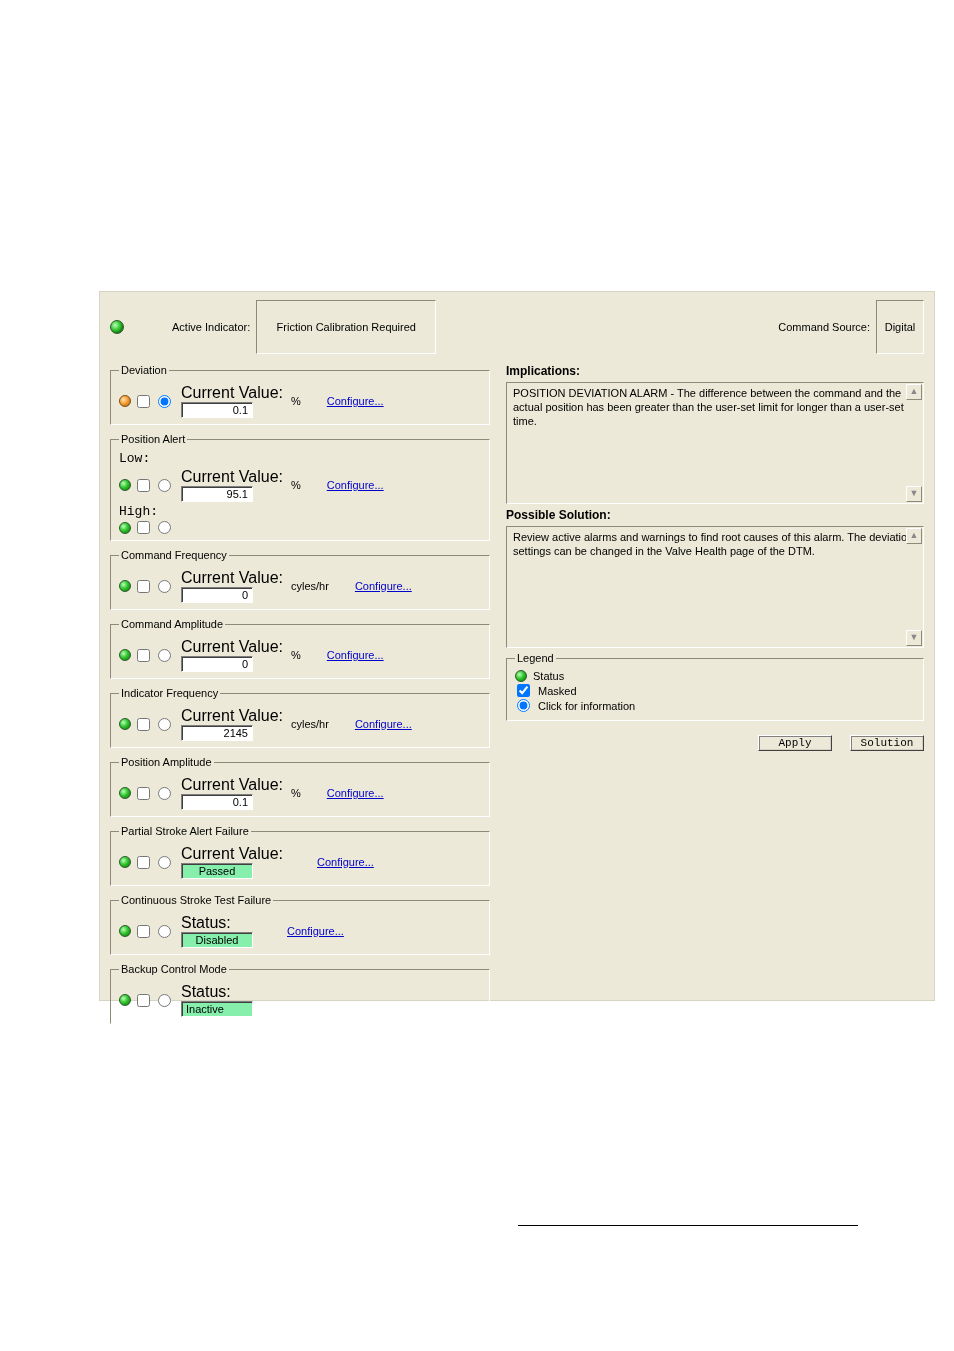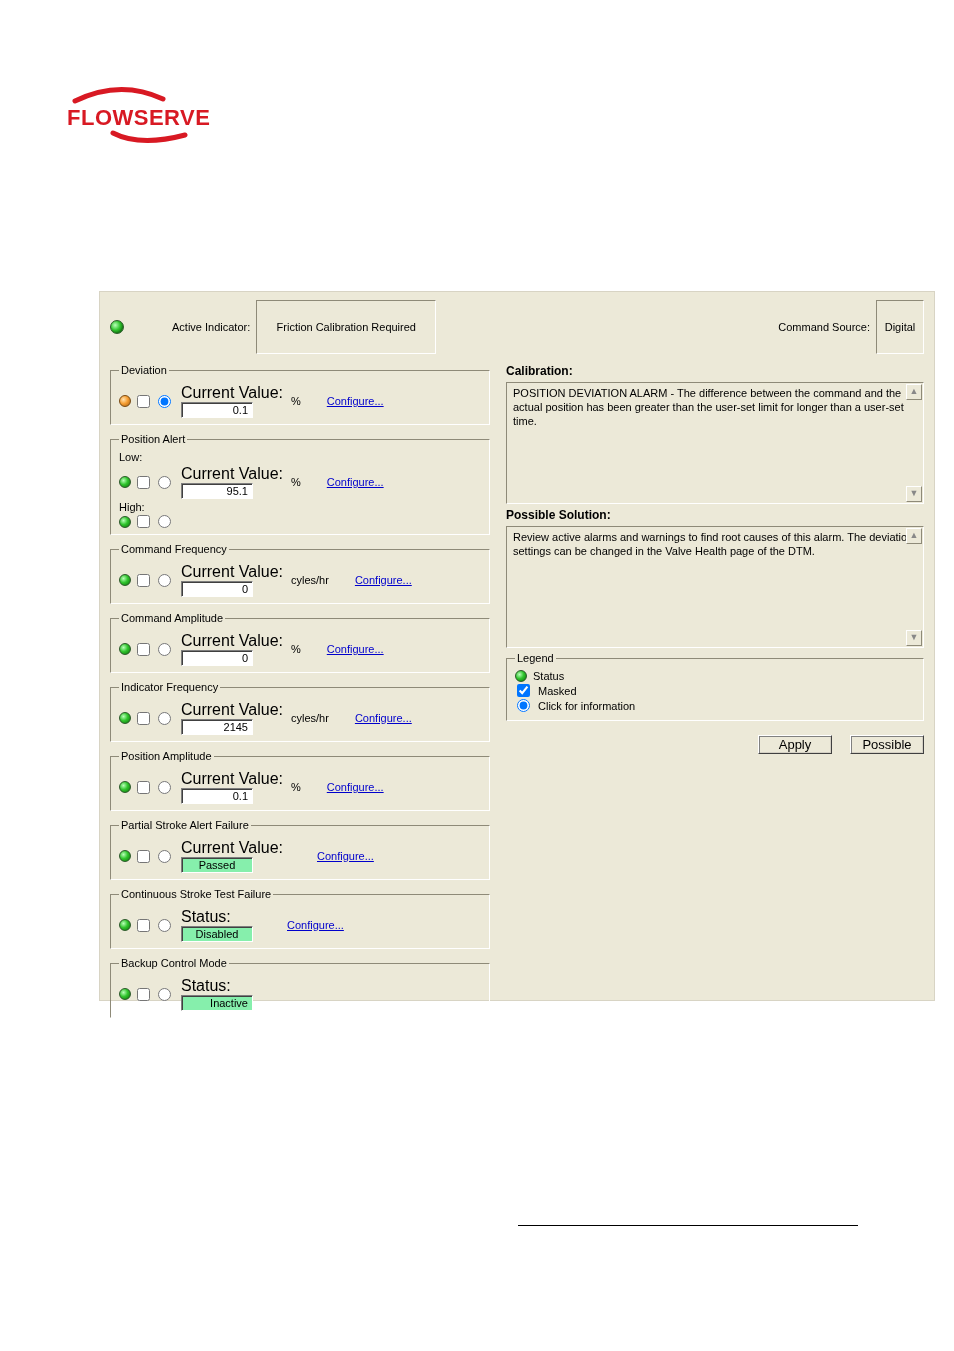--- a/index.html
+++ b/index.html
@@ -99,21 +99,21 @@
     font-family: inherit;
     font-size: 11px;
     background:#fff;
     border:1px solid #7e7e7e;
     border-bottom-color:#fff; border-right-color:#fff;
     box-shadow: inset 1px 1px 0 #404040;
   }
   .val-input.ro { background:#86efac; }
   .unit { margin-left:4px; }
   a.cfg { color:#0000cc; text-decoration:underline; margin-left:22px; cursor:pointer;}
-  .sublabel{ font-size:11px; margin-bottom:-2px; margin-top:2px;}
+  .sublabel{ font-size:13px; margin-bottom:-2px; margin-top:2px;font-family:Liberation Mono, monospace;}
   .right h3 { font-size:12px; font-weight:bold; margin:4px 0 4px 0;}
   .textpane {
     width: 100%;
     height: 122px;
     background:#ece9d8;
     border:1px solid #fff;
     border-top-color:#8e8a78; border-left-color:#8e8a78;
     padding:4px 6px;
     font-size:11px;
     line-height:1.25;
@@ -130,47 +130,40 @@
     background:#ece9d8;
     border:1px solid #fff;
     border-right-color:#8e8a78; border-bottom-color:#8e8a78;
     display:flex;align-items:center;justify-content:center;
     color:#888;font-size:9px;
   }
   .scroll-btn:last-child{ border-top-color:#fff; }
   .legend-grp .lg-row{ display:flex;align-items:center;gap:6px;margin:2px 0;}
   .btnbar{ display:flex; gap:18px; justify-content:flex-end; margin-top:14px;}
   button.winbtn{
-    font-family:Liberation Sans, sans-serif; font-size:13px;
+    font-family:Liberation Mono, monospace; font-size:11px;
     min-width:74px; padding:1px 8px;
     background:#ece9d8;
     border:1px solid #404040;
     border-top-color:#fff; border-left-color:#fff;
     box-shadow: 1px 1px 0 #808080 inset, -1px -1px 0 #d4d0c4 inset;
     cursor:pointer;
   }
   .footer-line{
     position:absolute;
     left:518px; top:1225px;
     width:340px;
     border-top:1px solid #000;
   }
 </style>
 </head>
 <body>
 
 <div class="page">
 
-  <div class="logo">
-    <svg width="150" height="62" viewBox="0 0 150 62">
-      <path d="M10 16 Q55 -6 98 14" fill="none" stroke="#d81923" stroke-width="5" stroke-linecap="round"></path>
-      <text x="2" y="40" font-family="Arial Black, Arial, sans-serif" font-weight="900" font-size="22" fill="#d81923" letter-spacing="0.5">FLOWSERVE</text>
-      <path d="M48 48 Q75 62 120 50" fill="none" stroke="#d81923" stroke-width="5" stroke-linecap="round"></path>
-    </svg>
-  </div>
 
   <div class="panel">
 
     <div class="top-row">
       <span class="led"></span>
       <span class="top-lbl">Active Indicator:</span>
       <span class="inset-field ai-val">Friction Calibration Required</span>
       <span class="cs-lbl">Command Source:</span>
       <span class="inset-field cs-val">Digital</span>
     </div>
@@ -309,29 +302,29 @@
         </fieldset>
 
         <fieldset class="grp">
           <legend>Backup Control Mode</legend>
           <div class="row">
             <span class="sm-led"></span>
             <input type="checkbox" style="">
             <input type="radio" name="info" style="">
             <div class="val-col">
               <span class="cv-lbl">Status:</span>
-              <input class="val-input ro" style="text-align: right;" readonly="" value="Inactive">
+              <input class="val-input ro" style="text-align: left;" readonly="" value="Inactive">
             </div>
           </div>
         </fieldset>
 
       </div>
 
       <div class="right">
-        <h3>Calibration:</h3>
+        <h3>Implications:</h3>
         <div class="textpane">
           <span>POSITION DEVIATION ALARM - The difference between the command and the actual position has been greater than the user-set limit for longer than a user-set time.</span>
           <div class="scroll-stub">
             <div class="scroll-btn">▲</div>
             <div class="scroll-btn">▼</div>
           </div>
         </div>
 
         <h3>Possible Solution:</h3>
         <div class="textpane">
@@ -353,21 +346,21 @@
             <span>Masked</span>
           </div>
           <div class="lg-row">
             <input type="radio" checked="" style="">
             <span>Click for information</span>
           </div>
         </fieldset>
 
         <div class="btnbar">
           <button class="winbtn">Apply</button>
-          <button class="winbtn">Possible</button>
+          <button class="winbtn">Solution</button>
         </div>
       </div>
     </div>
 
   </div>
 
   <div class="footer-line"></div>
 </div>
 
 </body></html>

